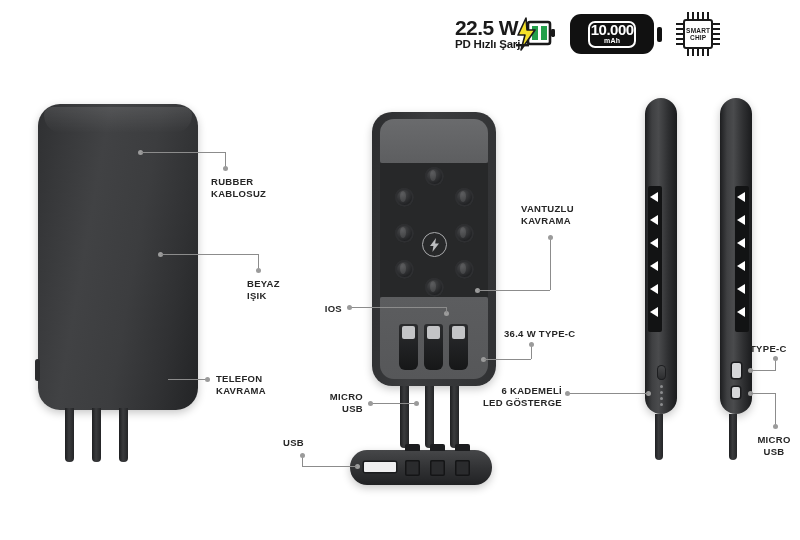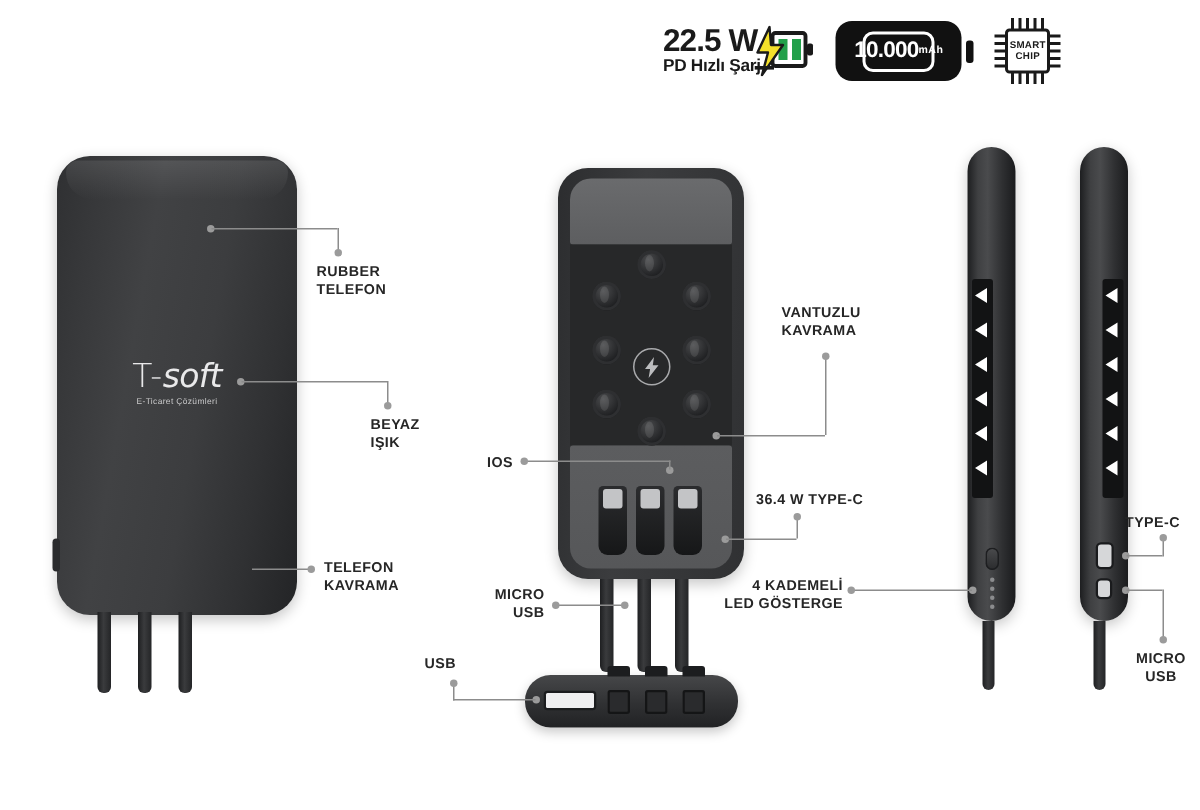--- a/index.html
+++ b/index.html
@@ -45,21 +45,21 @@
     position: absolute;
     width: 5px;
     height: 5px;
     border-radius: 50%;
     background: #9b9b9b;
   }
 
   
   #badges {
     position: absolute;
-    left: 442px;
+    left: 455px;
     top: 6px;
     height: 56px;
     display: flex;
     gap: 14px;
   }
   .badge { display: flex; align-items: center; }
 
   
   .pd-text { line-height: 1; }
   .pd-main {
@@ -99,21 +99,21 @@
     background: #111111;
     border-radius: 11px;
     display: flex; flex-direction: column;
     align-items: center; justify-content: center;
     box-sizing: border-box;
   }
   .mah-inner {
     width: 48px; height: 27px;
     border: 2px solid #ffffff;
     border-radius: 7px;
-    display: flex; flex-direction: row;
+    display: flex; flex-direction: column;
     align-items: center; justify-content: center;
     box-sizing: border-box;
   }
   .mah-num {
     font-size: 15px; font-weight: 800; color: #ffffff;
     letter-spacing: -0.5px; line-height: 14px;
   }
   .mah-unit {
     font-size: 7px; font-weight: 800; color: #ffffff;
     letter-spacing: 0.3px; line-height: 8px;
@@ -366,35 +366,31 @@
           <span>SMART</span>
           <span>CHIP</span>
         </div>
       </div>
     </div>
   </div>
 
   <div id="dev-front" class="device-shell">
     <div class="gloss-top"></div>
     <div class="side-notch"></div>
-    <div class="logo-block">
-      <div class="logo-main"><span>T-</span><i>soft</i></div>
-      <div class="logo-sub">E-Ticaret Çözümleri</div>
-    </div>
   </div>
   <div class="cable" style="left:65px; top:408px; width:9px; height:54px;"></div>
   <div class="cable" style="left:92px; top:408px; width:9px; height:54px;"></div>
   <div class="cable" style="left:119px;top:408px; width:9px; height:54px;"></div>
 
   <div class="dot" style="left:138px; top:150px;"></div>
   <div class="lead-h" style="left:141px; top:152px; width:84px;"></div>
   <div class="lead-v" style="left:225px; top:152px; height:16px;"></div>
   <div class="dot" style="left:223px; top:166px;"></div>
   <div class="callout right" style="left:211px; top:176px;">RUBBER
-TELEFON</div>
+KABLOSUZ</div>
 
   <div class="dot" style="left:158px; top:252px;"></div>
   <div class="lead-h" style="left:161px; top:254px; width:97px;"></div>
   <div class="lead-v" style="left:258px; top:254px; height:16px;"></div>
   <div class="dot" style="left:256px; top:268px;"></div>
   <div class="callout right" style="left:247px; top:278px;">BEYAZ
 IŞIK</div>
 
   <div class="lead-h" style="left:168px; top:379px; width:39px;"></div>
   <div class="dot" style="left:205px; top:377px;"></div>
@@ -487,21 +483,21 @@
   <div class="pwr-btn" style="left:657px; top:365px;"></div>
   <div class="led-dot" style="left:660px; top:385px;"></div>
   <div class="led-dot" style="left:660px; top:391px;"></div>
   <div class="led-dot" style="left:660px; top:397px;"></div>
   <div class="led-dot" style="left:660px; top:403px;"></div>
   <div class="cable" style="left:655px; top:414px; width:8px; height:46px;"></div>
 
   <div class="dot" style="left:646px; top:391px;"></div>
   <div class="lead-h" style="left:568px; top:393px; width:80px;"></div>
   <div class="dot" style="left:565px; top:391px;"></div>
-  <div class="callout left" style="left:480px; top:385px; width:82px;">4 KADEMELİ
+  <div class="callout left" style="left:480px; top:385px; width:82px;">6 KADEMELİ
 LED GÖSTERGE</div>
 
   <div class="side-body" style="left:720px; top:98px; width:32px; height:316px;"></div>
   <div class="side-strip" style="left:735px; top:186px; width:14px; height:146px;"></div>
   <div class="cup-edge" style="left:737px; top:192px; border-right:8px solid #ffffff;"></div>
   <div class="cup-edge" style="left:737px; top:215px; border-right:8px solid #ffffff;"></div>
   <div class="cup-edge" style="left:737px; top:238px; border-right:8px solid #ffffff;"></div>
   <div class="cup-edge" style="left:737px; top:261px; border-right:8px solid #ffffff;"></div>
   <div class="cup-edge" style="left:737px; top:284px; border-right:8px solid #ffffff;"></div>
   <div class="cup-edge" style="left:737px; top:307px; border-right:8px solid #ffffff;"></div>

